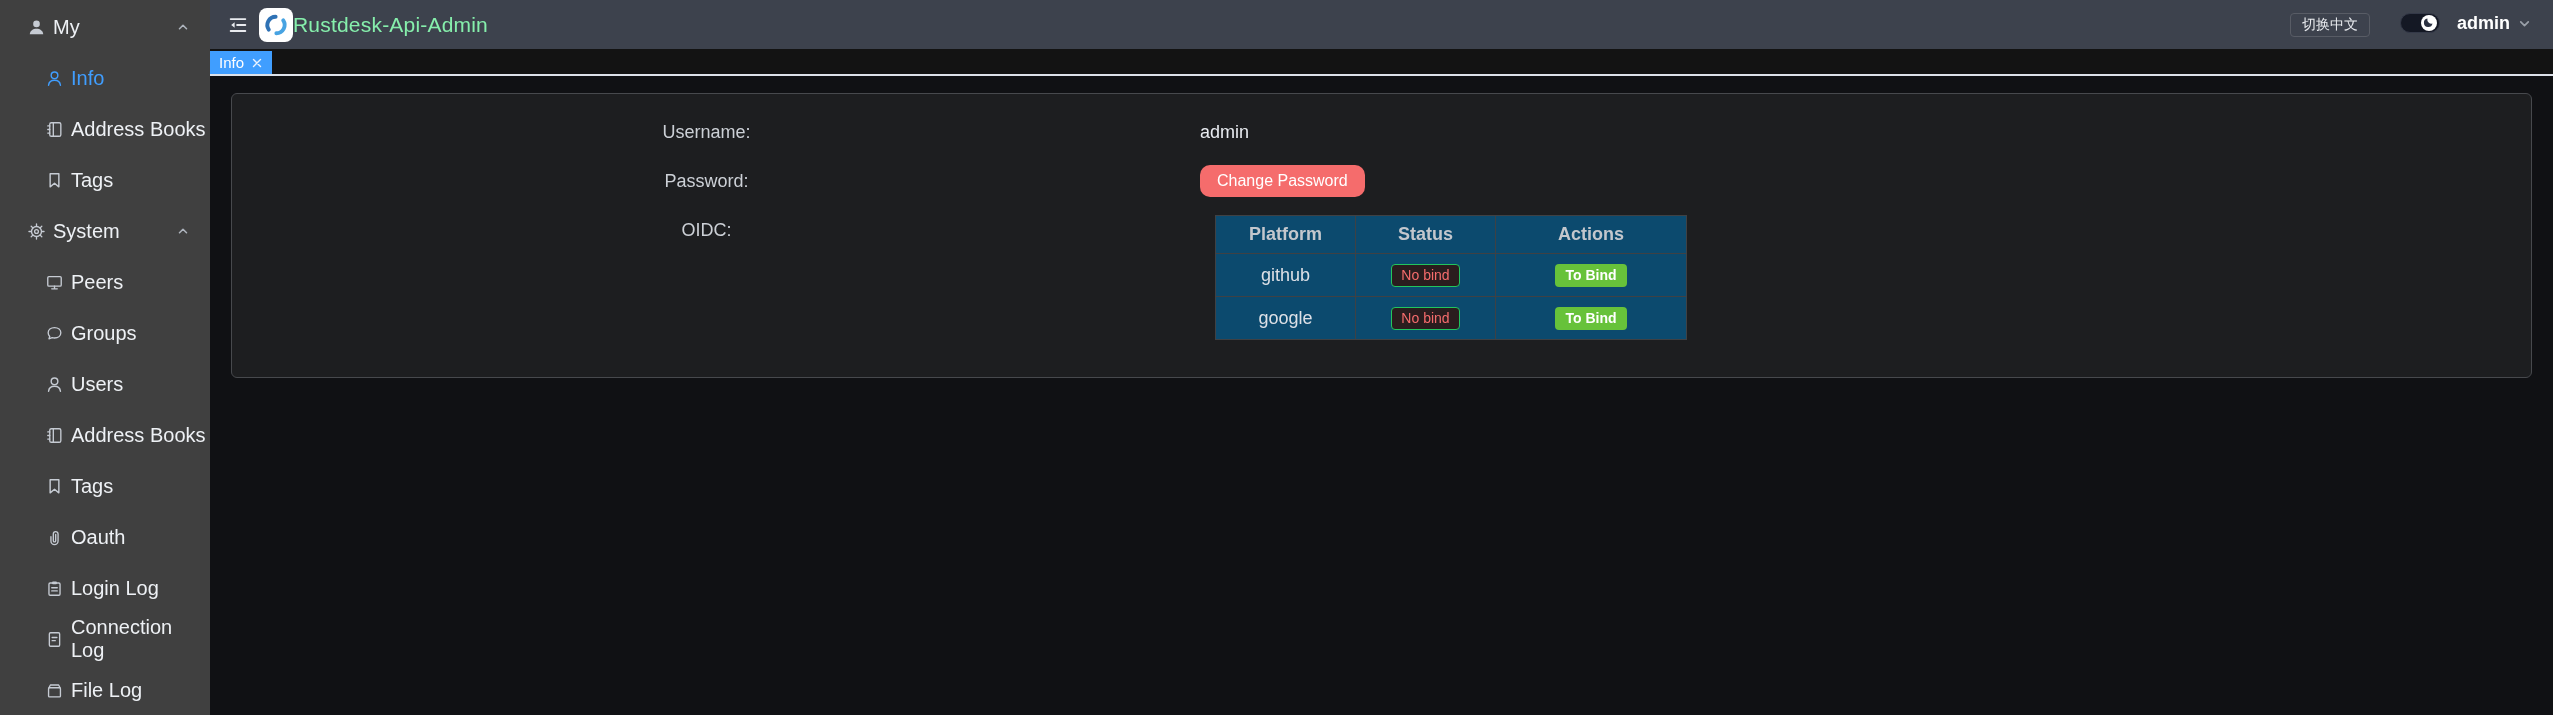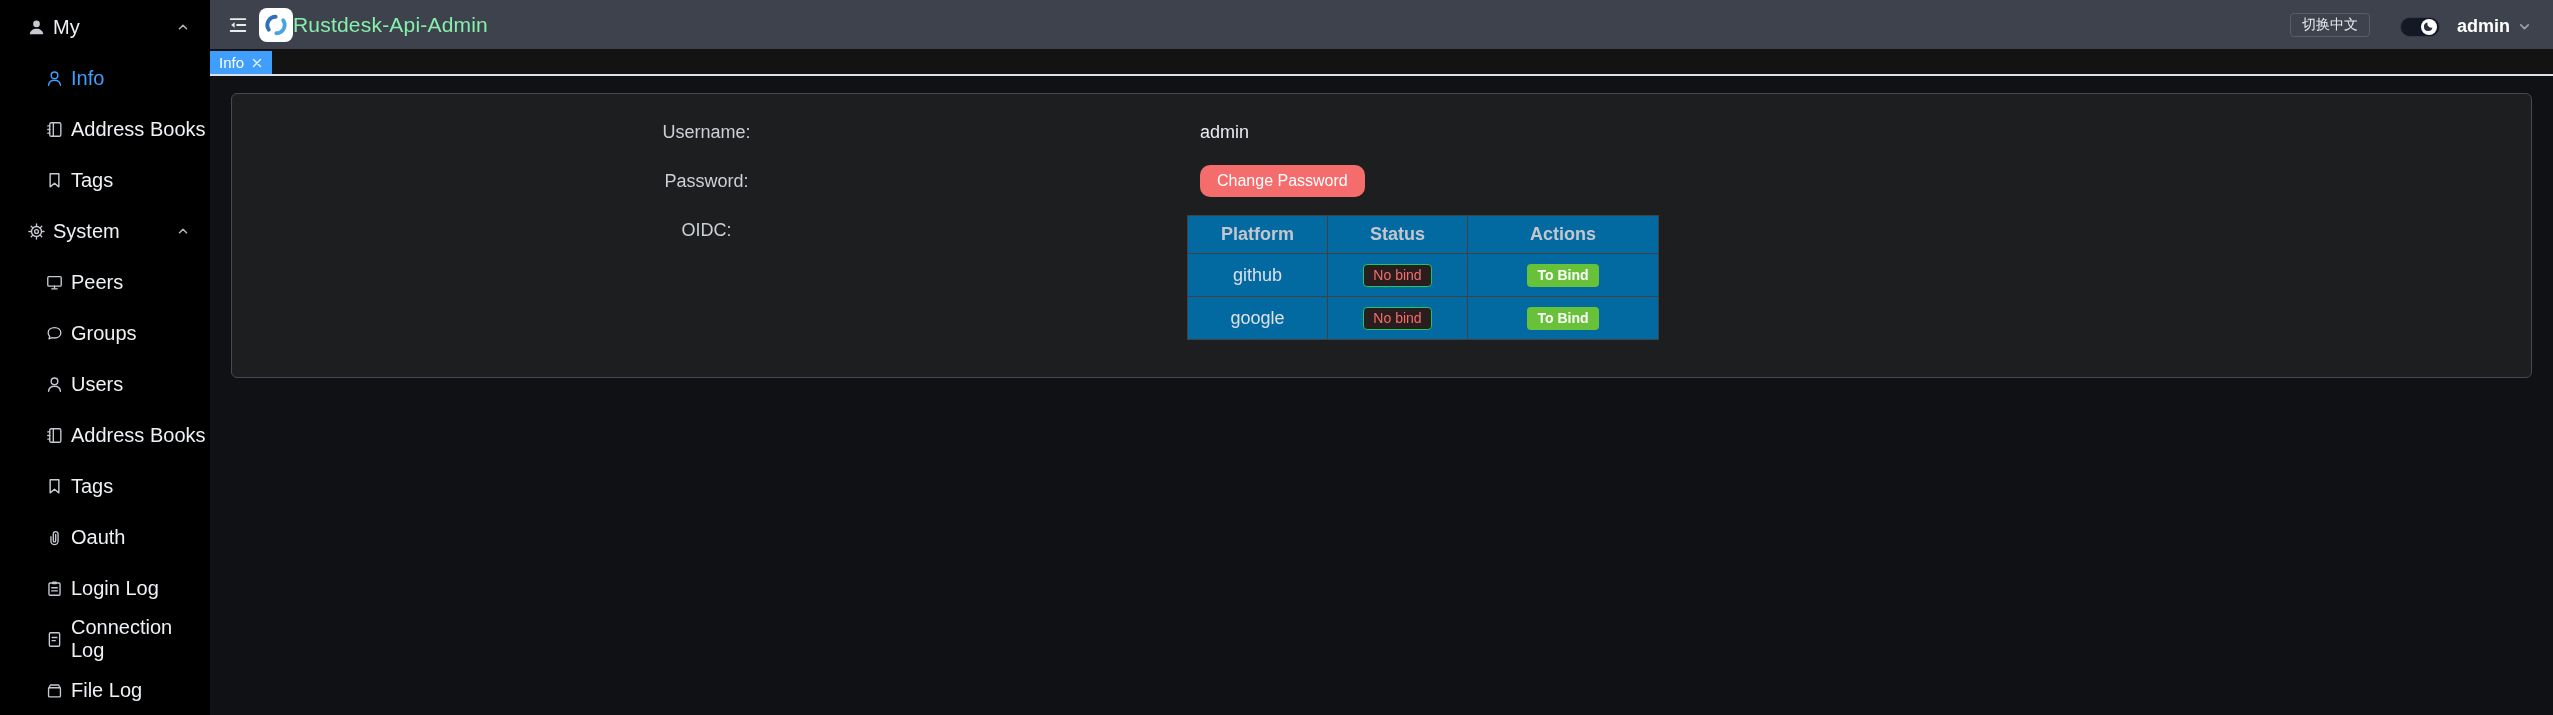--- a/index.html
+++ b/index.html
@@ -8,21 +8,21 @@
     position:relative; overflow:hidden;
     background:#101114;
     font-family:"Liberation Sans", sans-serif;
     -webkit-font-smoothing:antialiased;
   }
   svg { display:block; }
 
   
   .sidebar {
     position:absolute; left:0; top:0; width:210px; height:715px;
-    background:#000000; z-index:5;
+    background:#404040; z-index:5;
   }
   .menu { padding-top:7px; }
   .menu-item {
     height:40px; margin-bottom:11px; display:flex; align-items:center;
     color:#eef1f5; font-size:20px; cursor:pointer; user-select:none;
   }
   .menu-item.top { padding-left:27px; font-weight:500; }
   .menu-item.sub { padding-left:45px; }
   .mi-icon { width:19px; height:19px; margin-right:7px; color:#c6cbd3; flex:none; }
   .mi-icon svg { width:19px; height:19px; }
@@ -34,21 +34,21 @@
   .header {
     position:absolute; left:210px; top:0; right:0; height:49px;
     background:#3d424d; display:flex; align-items:center;
   }
   .fold-btn { margin-left:17px; width:22px; height:22px; color:#e9ebef; cursor:pointer; flex:none; }
   .logo-box {
     width:34px; height:34px; border-radius:8px; background:#ffffff;
     margin-left:10px; display:flex; align-items:center; justify-content:center; flex:none;
   }
   .app-title { color:#86efac; font-size:21px; margin-left:0; letter-spacing:.2px; }
-  .header-right { margin-left:auto; display:flex; align-items:flex-end; padding-right:21px; }
+  .header-right { margin-left:auto; display:flex; align-items:flex-start; padding-right:21px; }
   .lang-btn {
     width:80px; height:24px; background:transparent; border:1px solid #585c65;
     border-radius:4px; color:#e8eaee; font-size:14px; display:flex;
     align-items:center; justify-content:center; cursor:pointer;
     font-family:"Liberation Sans", sans-serif;
   }
   .theme-switch {
     width:40px; height:20px; border-radius:10px; background:#141824;
     border:1px solid #343948; margin-left:30px; position:relative; cursor:pointer; flex:none;
   }
@@ -90,22 +90,22 @@
   .row-oidc .form-label { line-height:30px; }
   .form-value { margin-left:19px; color:#e9ecf1; font-size:18px; line-height:26px; }
   .btn-danger {
     margin-left:19px; height:32px; padding:0 17px; background:#f56c6c; color:#fff;
     border:none; border-radius:10px; font-size:16px; cursor:pointer;
     font-family:"Liberation Sans", sans-serif;
   }
 
   
   .oidc-table {
-    margin-left:6px; border-collapse:collapse; table-layout:fixed;
-    background:#0369a1; font-size:18px;
+    margin-left:34px; border-collapse:collapse; table-layout:fixed;
+    background:#0c4a6e; font-size:18px;
   }
   .oidc-table th, .oidc-table td {
     border:1px solid #3f4144; text-align:center; vertical-align:middle;
   }
   .oidc-table th { height:38px; color:#c3c7cd; font-weight:bold; }
   .oidc-table td { height:43px; color:#dde0e6; }
   .col-platform { width:140px; } .col-status { width:140px; } .col-actions { width:191px; }
   .tag-danger {
     display:inline-block; padding:2px 9px; font-size:14px; line-height:17px;
     color:#f56c6c; background:#2a1d1e; border:1px solid #22c55e; border-radius:4px;

